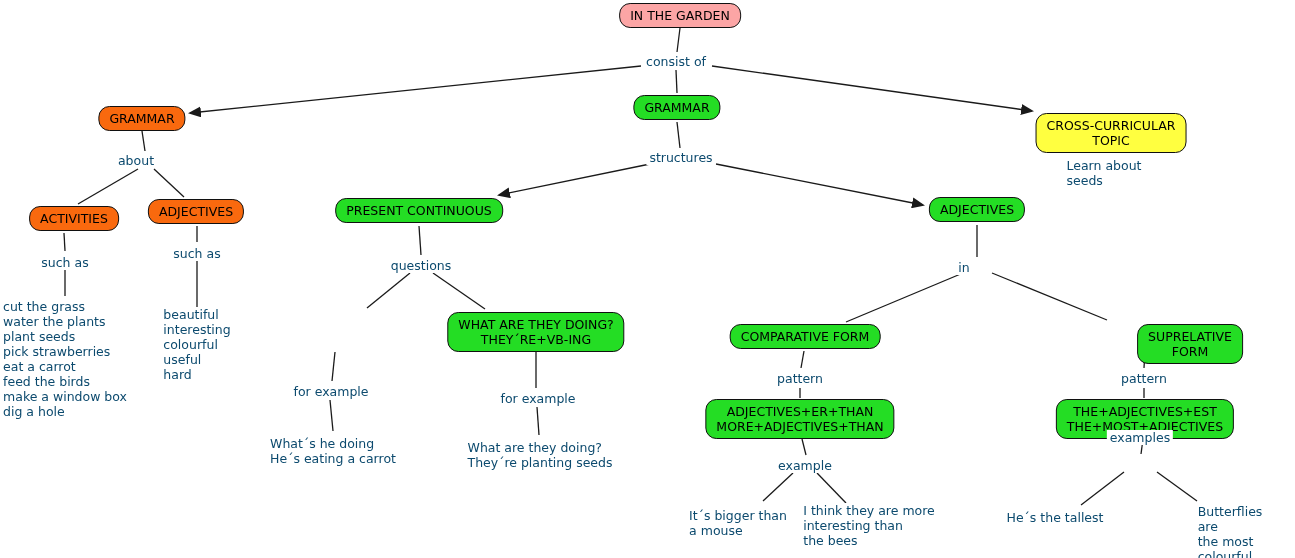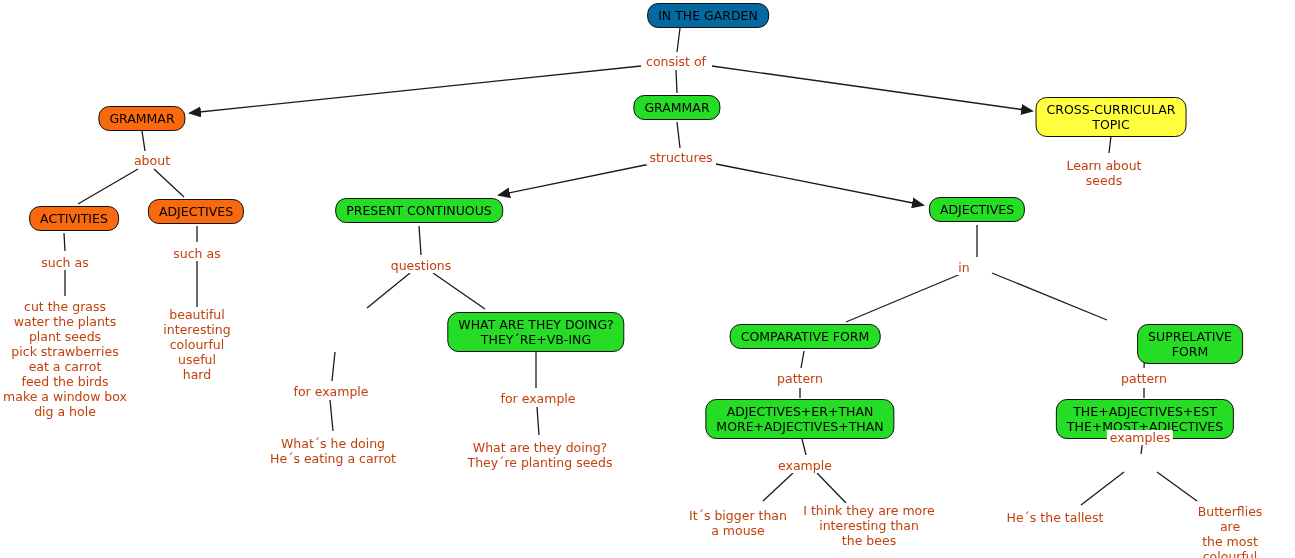--- a/index.html
+++ b/index.html
@@ -9,28 +9,28 @@
     overflow:hidden;
   }
   #wires { position:absolute; left:0; top:0; }
   .node {
     position:absolute; transform:translateX(-50%);
     border:1.5px solid #101010; border-radius:11px;
     padding:4px 10px; font-size:12.5px; line-height:15px;
     text-align:center; white-space:pre-line; color:#000;
     box-sizing:border-box;
   }
-  .cyan   { background:#0369a1;margin-left:28px; }
+  .cyan   { background:#fca5a5; }
   .green  { background:#24dd24; }
   .orange { background:#f9690e; }
-  .yellow { background:#ffff40; }
+  .yellow { background:#ffff40;margin-top:16px; }
   .link-label, .leaf {
     position:absolute; transform:translateX(-50%);
-    font-size:12.5px; line-height:15px; text-align:center;
-    white-space:pre-line; color:#c2410c; background:#ffffff;
+    font-size:12.5px; line-height:15px; text-align:left;
+    white-space:pre-line; color:#0c4a6e; background:#ffffff;
     padding:0 3px;
   }
 </style>
 </head>
 <body>
 
 <div id="canvas">
 
   <svg id="wires" width="1295" height="558">
     <defs>
@@ -91,21 +91,21 @@
   <div class="node green" style="left:536px;top:312px">WHAT ARE THEY DOING?
 THEY´RE+VB-ING</div>
   <div class="node green" style="left:805px;top:324px">COMPARATIVE FORM</div>
   <div class="node green" style="left:1190px;top:324px">SUPRELATIVE FORM</div>
   <div class="node green" style="left:800px;top:399px">ADJECTIVES+ER+THAN
 MORE+ADJECTIVES+THAN</div>
   <div class="node green" style="left:1145px;top:399px">THE+ADJECTIVES+EST
 THE+MOST+ADJECTIVES</div>
 
   <div class="link-label" style="left:676px;top:54px">consist of</div>
-  <div class="link-label" style="left:152px;top:153px">about</div>
+  <div class="link-label" style="left:136px;top:153px">about</div>
   <div class="link-label" style="left:681px;top:150px">structures</div>
   <div class="link-label" style="left:65px;top:255px">such as</div>
   <div class="link-label" style="left:197px;top:246px">such as</div>
   <div class="link-label" style="left:421px;top:258px">questions</div>
   <div class="link-label" style="left:331px;top:384px">for example</div>
   <div class="link-label" style="left:538px;top:391px">for example</div>
   <div class="link-label" style="left:964px;top:260px">in</div>
   <div class="link-label" style="left:800px;top:371px">pattern</div>
   <div class="link-label" style="left:1144px;top:371px">pattern</div>
   <div class="link-label" style="left:805px;top:458px">example</div>

